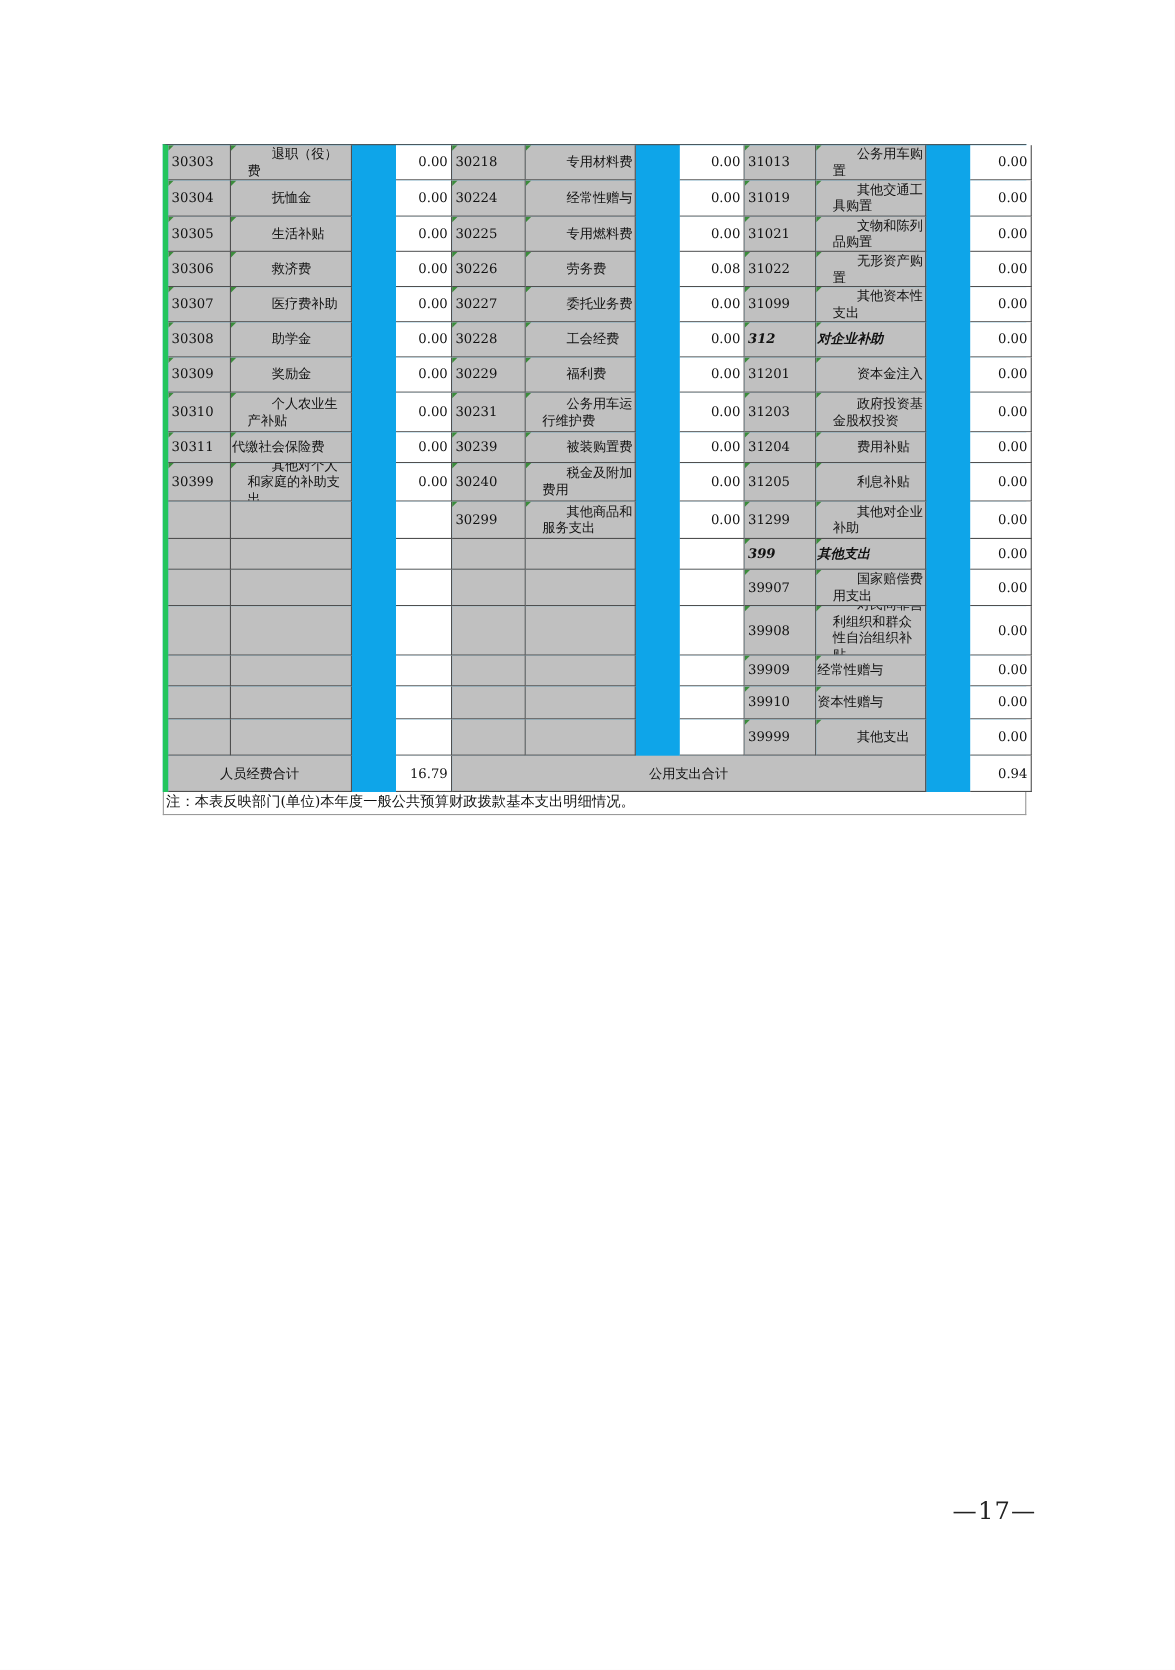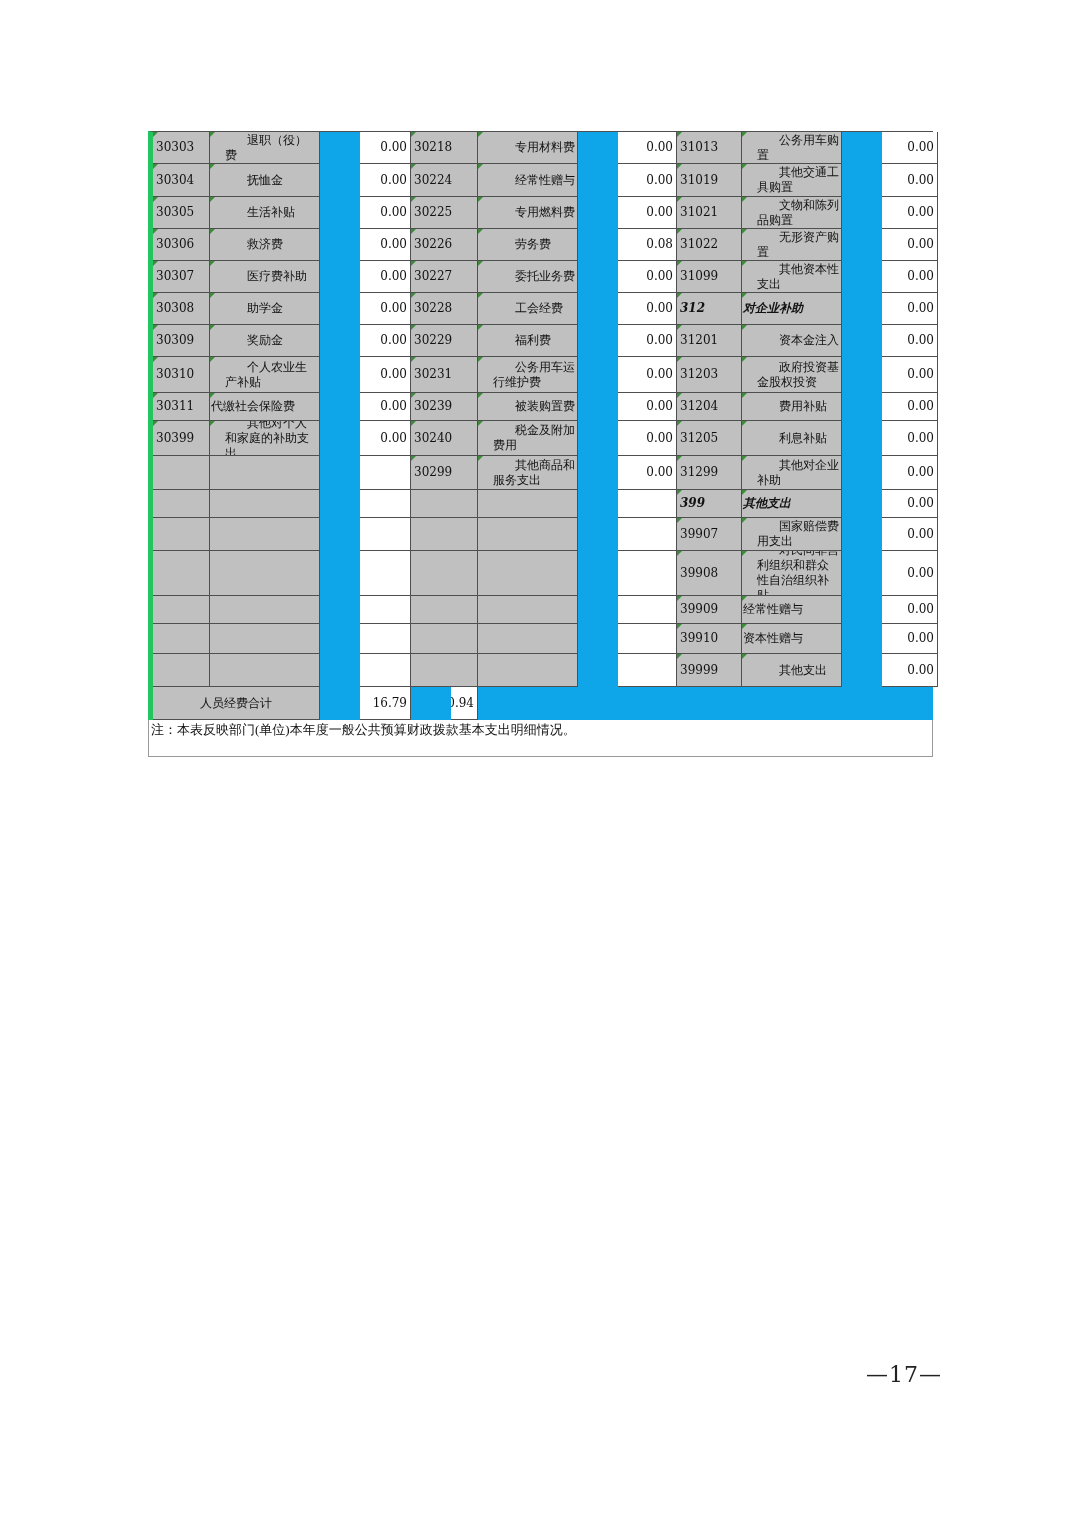--- a/index.html
+++ b/index.html
@@ -47,31 +47,30 @@
   .flag{
     position:absolute;top:0;left:0;
     width:0;height:0;
     border-top:5px solid #3c8c3c;
     border-right:5px solid transparent;
   }
   .foot-label{justify-content:center;}
   .note{
     box-sizing:border-box;
     width:785px;
-    height:37px;
+    height:21px;
     border-left:1px solid #9a9a9a;
     border-right:1px solid #9a9a9a;
     border-bottom:1px solid #9a9a9a;
     font-size:13px;
     line-height:20px;
     padding-left:2px;
     color:#111;
     white-space:nowrap;
     overflow:hidden;
-    font-family:Liberation Serif, serif;
   }
   .pageno{
     position:absolute;
     left:844px; top:1362px;
     width:120px;
     text-align:center;
     font-size:22px;
     color:#222;
     letter-spacing:1px;
   }
@@ -370,18 +369,19 @@
         </div>
         <div class="c white val"></div>
         <div class="c gray code"><span class="flag"></span>39999</div>
         <div class="c gray name">
           <span class="flag"></span>
           <span class="txt indent">其他支出</span>
         </div>
         <div class="c white val">0.00</div>
         <div class="c gray foot-label" style="grid-column: 1 / 3;">人员经费合计</div>
         <div class="c white val">16.79</div>
+        <div class="c gray foot-label" style="grid-column: 4 / 9;">公用支出合计</div>
         <div class="c white val">0.94</div>
       </div>
     <div class="note">注：本表反映部门(单位)本年度一般公共预算财政拨款基本支出明细情况。</div>
   </div>
   <div class="pageno">—17—</div>
 </div>
 
 </body></html>

